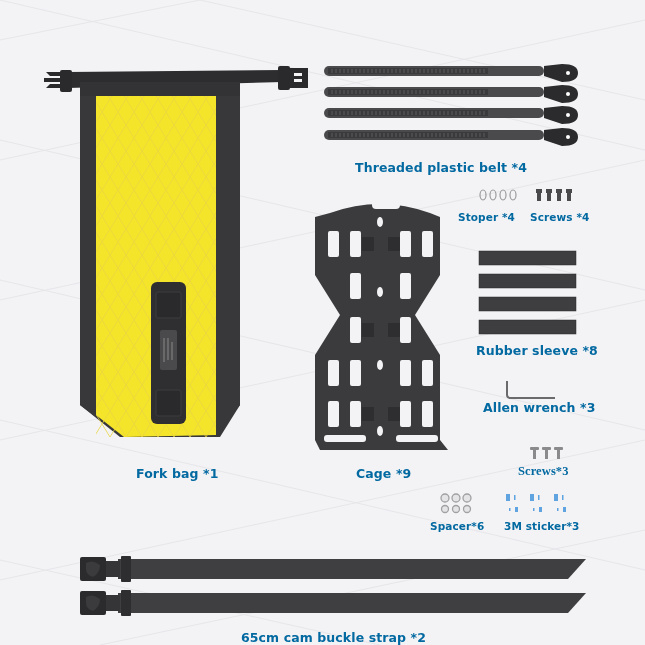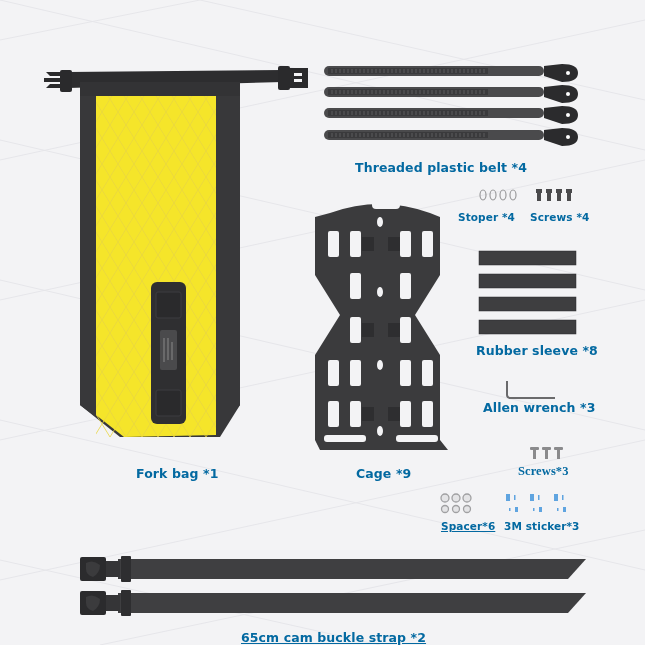--- a/index.html
+++ b/index.html
@@ -192,21 +192,21 @@
   <svg class="abs" style="left:439px;top:492px;" width="36" height="24">
     <g fill="#e4e4e6" stroke="#a0a0a2" stroke-width="1.3">
       <circle cx="6" cy="6" r="4"></circle>
         <circle cx="17" cy="6" r="4"></circle>
         <circle cx="28" cy="6" r="4"></circle>
       <circle cx="6" cy="17" r="3.5"></circle>
         <circle cx="17" cy="17" r="3.5"></circle>
         <circle cx="28" cy="17" r="3.5"></circle>
     </g>
   </svg>
-  <div class="label sm" style="left:441px;top:520px;text-decoration:underline;">Spacer*6</div>
+  <div class="label sm" style="left:430px;top:520px;">Spacer*6</div>
 </div>
 
 <div>
   <svg class="abs" style="left:504px;top:492px;" width="70" height="26">
     <g fill="#5fa4e0">
       <rect x="2" y="2" width="4" height="7"></rect>
         <rect x="10" y="3" width="1.5" height="5"></rect>
       <rect x="26" y="2" width="4" height="7"></rect>
         <rect x="34" y="3" width="1.5" height="5"></rect>
       <rect x="50" y="2" width="4" height="7"></rect>
@@ -229,14 +229,14 @@
         <path d="M40 4 L508 4 L490 24 L40 24 Z" fill="#3f3f41"></path>
         <rect x="2" y="2" width="26" height="24" rx="2" fill="#2b2b2d"></rect>
         <path d="M8 8 Q15 4 22 10 Q22 18 15 22 Q8 20 8 14 Z" fill="#3b3b3d"></path>
         <rect x="43" y="1" width="10" height="26" rx="1" fill="#2e2e30"></rect>
         <rect x="28" y="6" width="14" height="16" fill="#353537"></rect>
       </g>
     </defs>
     <use href="#strap" x="0" y="0"></use>
     <use href="#strap" x="0" y="34"></use>
   </svg>
-  <div class="label" style="left:241px;top:630px;text-decoration:underline;">65cm cam buckle strap *2</div>
+  <div class="label" style="left:241px;top:630px;">65cm cam buckle strap *2</div>
 </div>
 
 </body></html>

